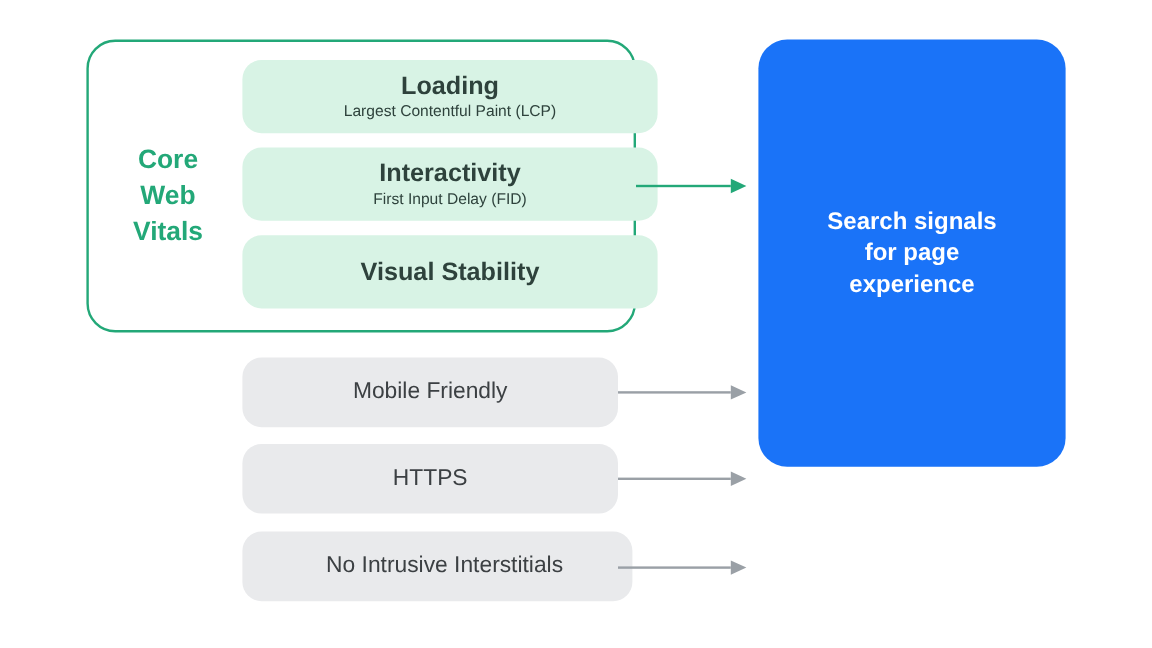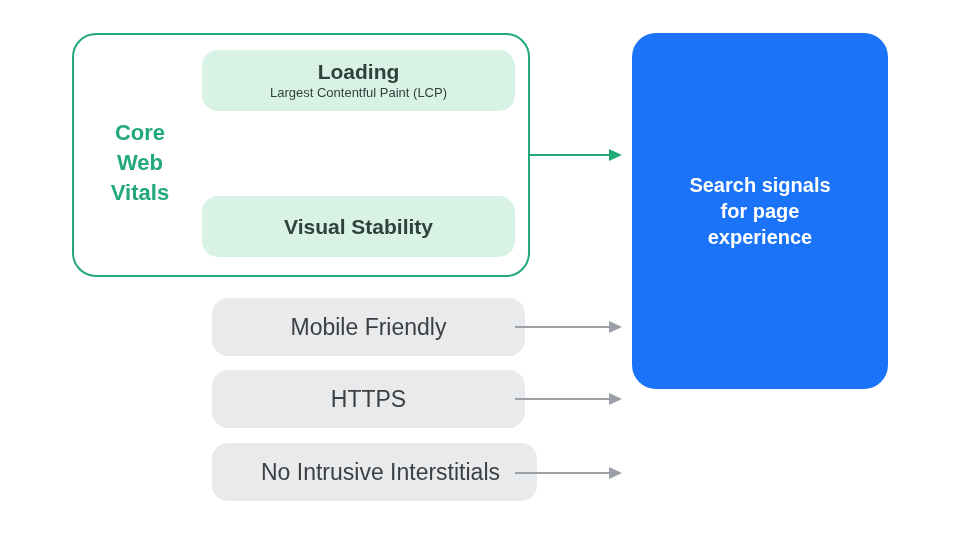--- a/index.html
+++ b/index.html
@@ -35,21 +35,21 @@
     color: var(--green, #23a878);
     font-size: 22px;
     font-weight: bold;
     line-height: 30px;
     white-space: pre-line;
   }
   
   .mint-box {
     position: absolute;
     left: 202px;
-    width: 313px;
+    width: 346px;
     height: 61px;
     background: var(--mint, #d8f3e5);
     border-radius: 16px;
     display: flex;
     flex-direction: column;
     align-items: center;
     justify-content: center;
     text-align: center;
   }
   .mint-box .title {
@@ -63,31 +63,31 @@
     font-size: 13px;
     line-height: 17px;
     text-align: right;
   }
   .pos-mint-1 { top: 50px; }
   .pos-mint-2 { top: 123px; }
   .pos-mint-3 { top: 196px; }
   
   .gray-box {
     position: absolute;
-    left: 212px;
+    left: 202px;
     width: 313px;
     height: 58px;
     background: var(--gray-fill, #e9eaec);
     border-radius: 16px;
     display: flex;
     align-items: center;
     justify-content: center;
     text-align: center;
     color: var(--gray-text, #3c4043);
-    font-size: 23px;
+    font-size: 19px;
     line-height: 22px;
   }
   .pos-gray-1 { top: 298px; }
   .pos-gray-2 { top: 370px; }
   .pos-gray-3 { top: 443px; padding-left: 12px; }
   
   .result-box {
     position: absolute;
     left: 632px;
     top: 33px;
@@ -145,20 +145,24 @@
 
   <div class="cwv-label">Core
 Web
 Vitals</div>
 
   <div class="mint-box pos-mint-1">
     <div class="title">Loading</div>
     <div class="subtitle">Largest Contentful Paint (LCP)</div>
   </div>
 
+  <div class="mint-box pos-mint-2">
+    <div class="title">Interactivity</div>
+    <div class="subtitle">First Input Delay (FID)</div>
+  </div>
 
   <div class="mint-box pos-mint-3">
     <div class="title">Visual Stability</div>
   </div>
 
   <div class="arrow green-style">
     <span class="shaft"></span>
     <span class="head"></span>
   </div>
 

